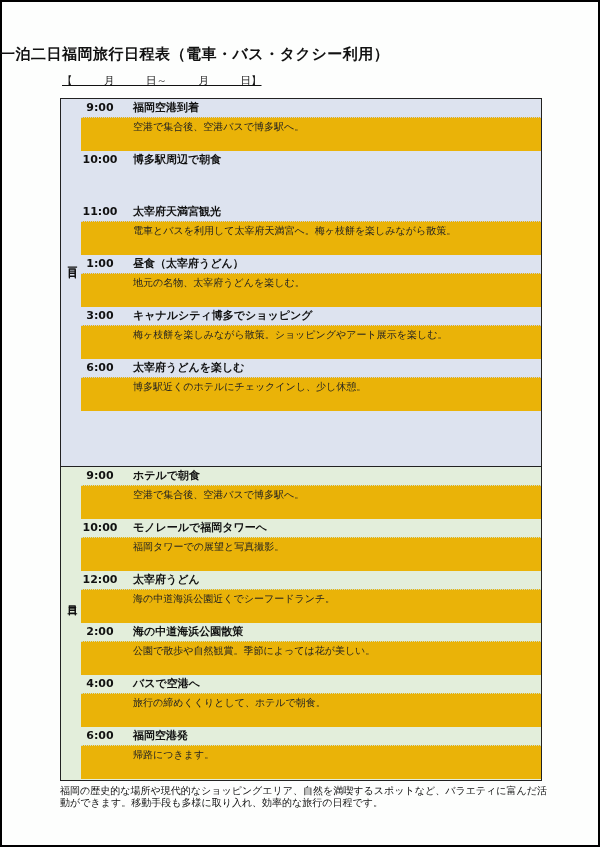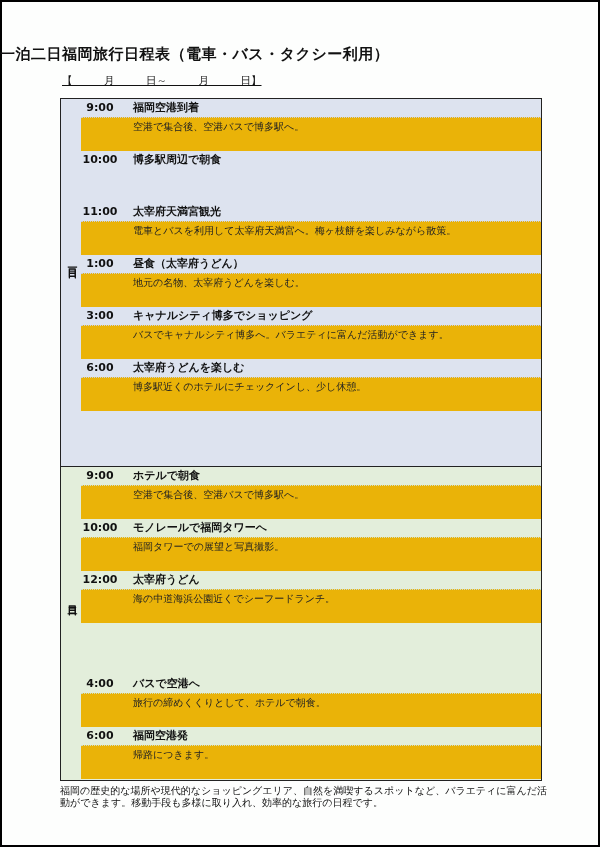--- a/index.html
+++ b/index.html
@@ -115,21 +115,21 @@
           <span class="entry-time">1:00</span>
           <span class="entry-title">昼食（太宰府うどん）</span>
         </div>
       <div class="entry-body">地元の名物、太宰府うどんを楽しむ。</div>
     </div>
     <div class="entry" style="top:208px">
       <div class="entry-head">
           <span class="entry-time">3:00</span>
           <span class="entry-title">キャナルシティ博多でショッピング</span>
         </div>
-      <div class="entry-body">バスでキャナルシティ博多へ。バラエティに富んだ活動ができます。</div>
+      <div class="entry-body">梅ヶ枝餅を楽しみながら散策。ショッピングやアート展示を楽しむ。</div>
     </div>
     <div class="entry" style="top:260px">
       <div class="entry-head">
           <span class="entry-time">6:00</span>
           <span class="entry-title">太宰府うどんを楽しむ</span>
         </div>
       <div class="entry-body">博多駅近くのホテルにチェックインし、少し休憩。</div>
     </div>
   </div>
 
@@ -150,20 +150,27 @@
         </div>
       <div class="entry-body">福岡タワーでの展望と写真撮影。</div>
     </div>
     <div class="entry" style="top:104px">
       <div class="entry-head">
           <span class="entry-time">12:00</span>
           <span class="entry-title">太宰府うどん</span>
         </div>
       <div class="entry-body">海の中道海浜公園近くでシーフードランチ。</div>
     </div>
+    <div class="entry" style="top:156px">
+      <div class="entry-head">
+          <span class="entry-time">2:00</span>
+          <span class="entry-title">海の中道海浜公園散策</span>
+        </div>
+      <div class="entry-body">公園で散歩や自然観賞。季節によっては花が美しい。</div>
+    </div>
     <div class="entry" style="top:208px">
       <div class="entry-head">
           <span class="entry-time">4:00</span>
           <span class="entry-title">バスで空港へ</span>
         </div>
       <div class="entry-body">旅行の締めくくりとして、ホテルで朝食。</div>
     </div>
     <div class="entry" style="top:260px">
       <div class="entry-head">
           <span class="entry-time">6:00</span>

